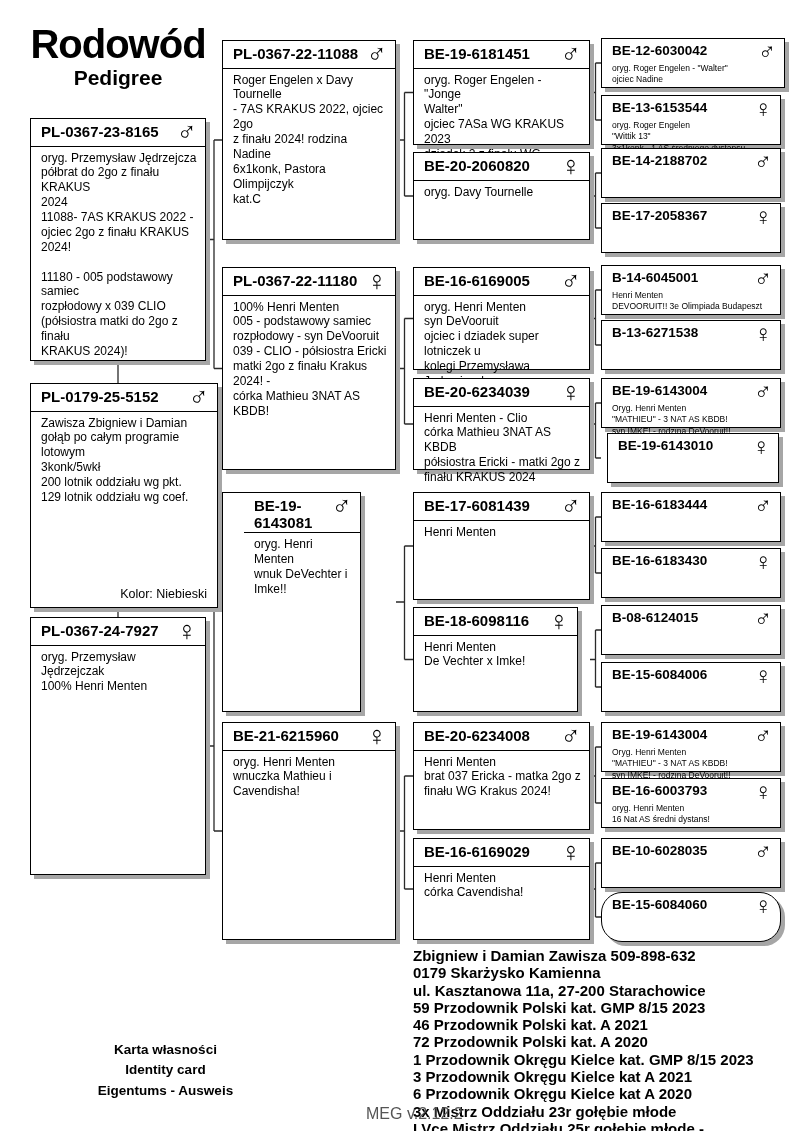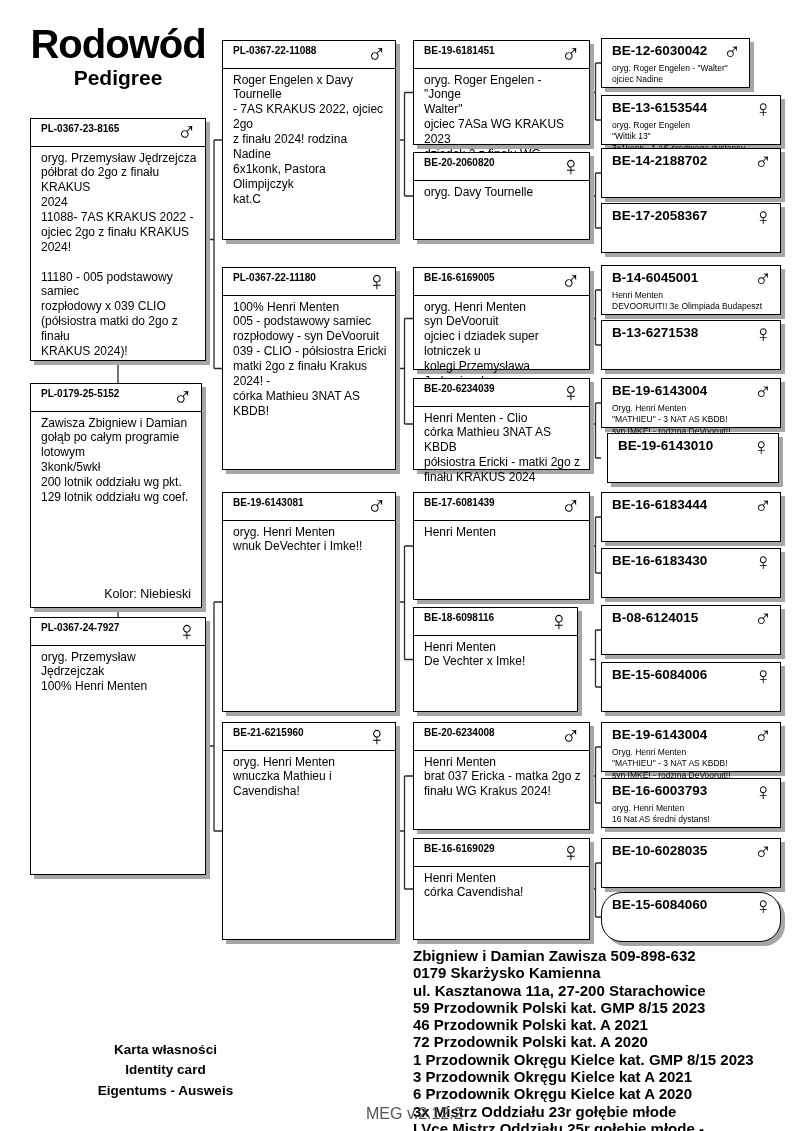--- a/index.html
+++ b/index.html
@@ -12,21 +12,21 @@
   .title-main{font-size:40px;font-weight:bold;line-height:1.02;letter-spacing:-1px}
   .title-sub{font-size:21px;font-weight:bold;line-height:1.05;margin-top:2px}
   #connectors{position:absolute;left:0;top:0;pointer-events:none}
   .box{
     position:absolute;background:#fff;border:1.5px solid #000;
     box-shadow:4px 4px 0 #a6a6a6;box-sizing:border-box;
   }
   .box .hd{display:flex;justify-content:space-between;align-items:flex-start;
     padding:4px 8px 1px 10px}
   .large .hd{border-bottom:1.4px solid #000}
-  .ring{font-weight:bold;font-size:10px;letter-spacing:0}
+  .ring{font-weight:bold;font-size:15px;letter-spacing:0}
   .small .ring{font-size:13.5px}
   .sex{font-size:27px;line-height:.8;position:relative;top:-1px;font-weight:normal}
   .small .sex{font-size:24px}
   .bd{padding:4px 8px 0 10px;font-size:12px;line-height:1.24}
   .small .bd{padding:0 8px 0 10px;font-size:8.5px;line-height:1.32}
   .ln{min-height:1em}
   .note{position:absolute;right:10px;bottom:6px;font-size:12.5px}
   .card-label{position:absolute;left:38px;top:1040px;width:255px;text-align:center;
     font-weight:bold;font-size:13.5px;line-height:1.5}
   .owner-block{position:absolute;left:413px;top:947px;font-weight:bold;
@@ -59,21 +59,21 @@
           <div class="ln">11088- 7AS KRAKUS 2022 -</div>
           <div class="ln">ojciec 2go z finału KRAKUS</div>
           <div class="ln">2024!</div>
           <div class="ln">&nbsp;</div>
           <div class="ln">11180 - 005 podstawowy samiec</div>
           <div class="ln">rozpłodowy x 039 CLIO</div>
           <div class="ln">(półsiostra matki do 2go z finału</div>
           <div class="ln">KRAKUS 2024)!</div>
         </div>
       </div>
-      <div class="box large" style="left: 30px; top: 383px; width: 172px; height: 225px;">
+      <div class="box large" style="left: 30px; top: 383px; width: 188px; height: 225px;">
         <div class="hd">
           <span class="ring">PL-0179-25-5152</span>
           <span class="sex">♂</span>
         </div>
         <div class="bd">
           <div class="ln">Zawisza Zbigniew i Damian</div>
           <div class="ln">gołąb po całym programie</div>
           <div class="ln">lotowym</div>
           <div class="ln">3konk/5wkł</div>
           <div class="ln">200 lotnik oddziału wg pkt.</div>
@@ -111,21 +111,21 @@
         </div>
         <div class="bd">
           <div class="ln">100% Henri Menten</div>
           <div class="ln">005 - podstawowy samiec</div>
           <div class="ln">rozpłodowy - syn DeVooruit</div>
           <div class="ln">039 - CLIO - półsiostra Ericki</div>
           <div class="ln">matki 2go z finału Krakus 2024! -</div>
           <div class="ln">córka Mathieu 3NAT AS KBDB!</div>
         </div>
       </div>
-      <div class="box large" style="left: 222px; top: 492px; width: 174px; height: 220px;">
+      <div class="box large" style="left: 222px; top: 492px; width: 139px; height: 220px; padding-left: 21px;">
         <div class="hd">
           <span class="ring">BE-19-6143081</span>
           <span class="sex">♂</span>
         </div>
         <div class="bd">
           <div class="ln">oryg. Henri Menten</div>
           <div class="ln">wnuk DeVechter i Imke!!</div>
         </div>
       </div>
       <div class="box large" style="left: 222px; top: 722px; width: 174px; height: 218px;">
@@ -217,21 +217,21 @@
       <div class="box large" style="left: 413px; top: 838px; width: 177px; height: 102px;">
         <div class="hd">
           <span class="ring">BE-16-6169029</span>
           <span class="sex">♀</span>
         </div>
         <div class="bd">
           <div class="ln">Henri Menten</div>
           <div class="ln">córka Cavendisha!</div>
         </div>
       </div>
-      <div class="box small" style="left: 601px; top: 38px; width: 149px; height: 50px;">
+      <div class="box small" style="left: 601px; top: 38px; width: 184px; height: 50px;">
         <div class="hd">
           <span class="ring">BE-12-6030042</span>
           <span class="sex">♂</span>
         </div>
         <div class="bd">
           <div class="ln">oryg. Roger Engelen - "Walter"</div>
           <div class="ln">ojciec Nadine</div>
         </div>
       </div>
       <div class="box small" style="left: 601px; top: 95px; width: 180px; height: 50px;">

